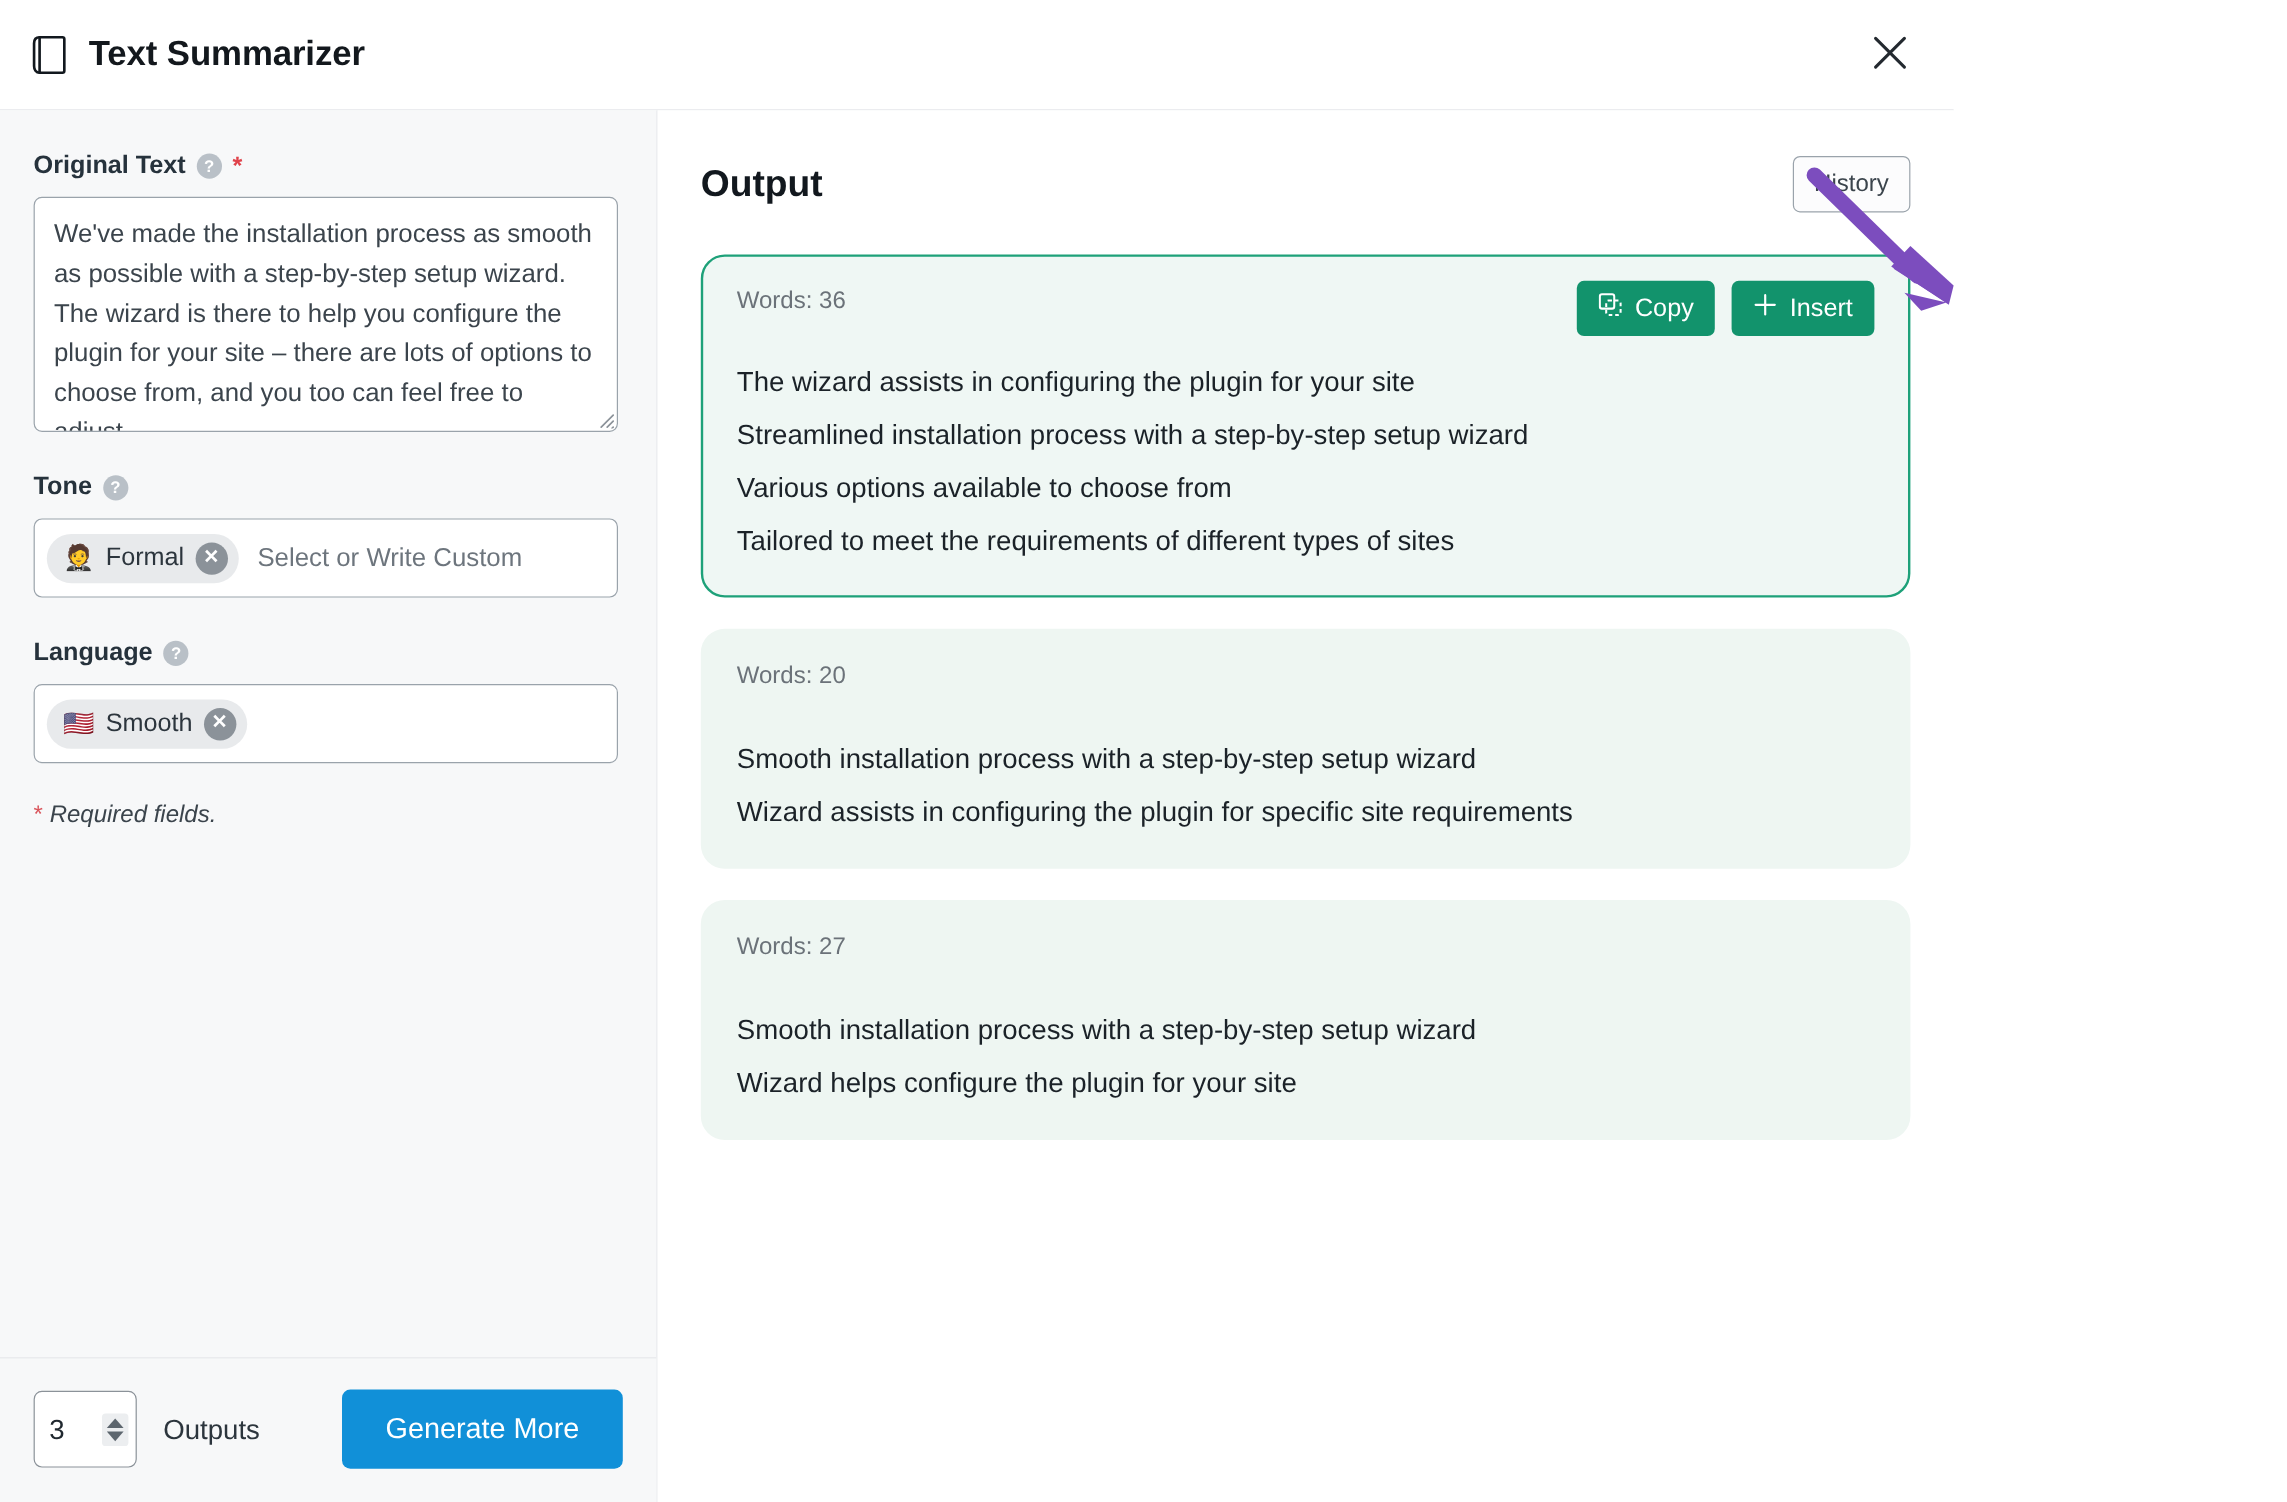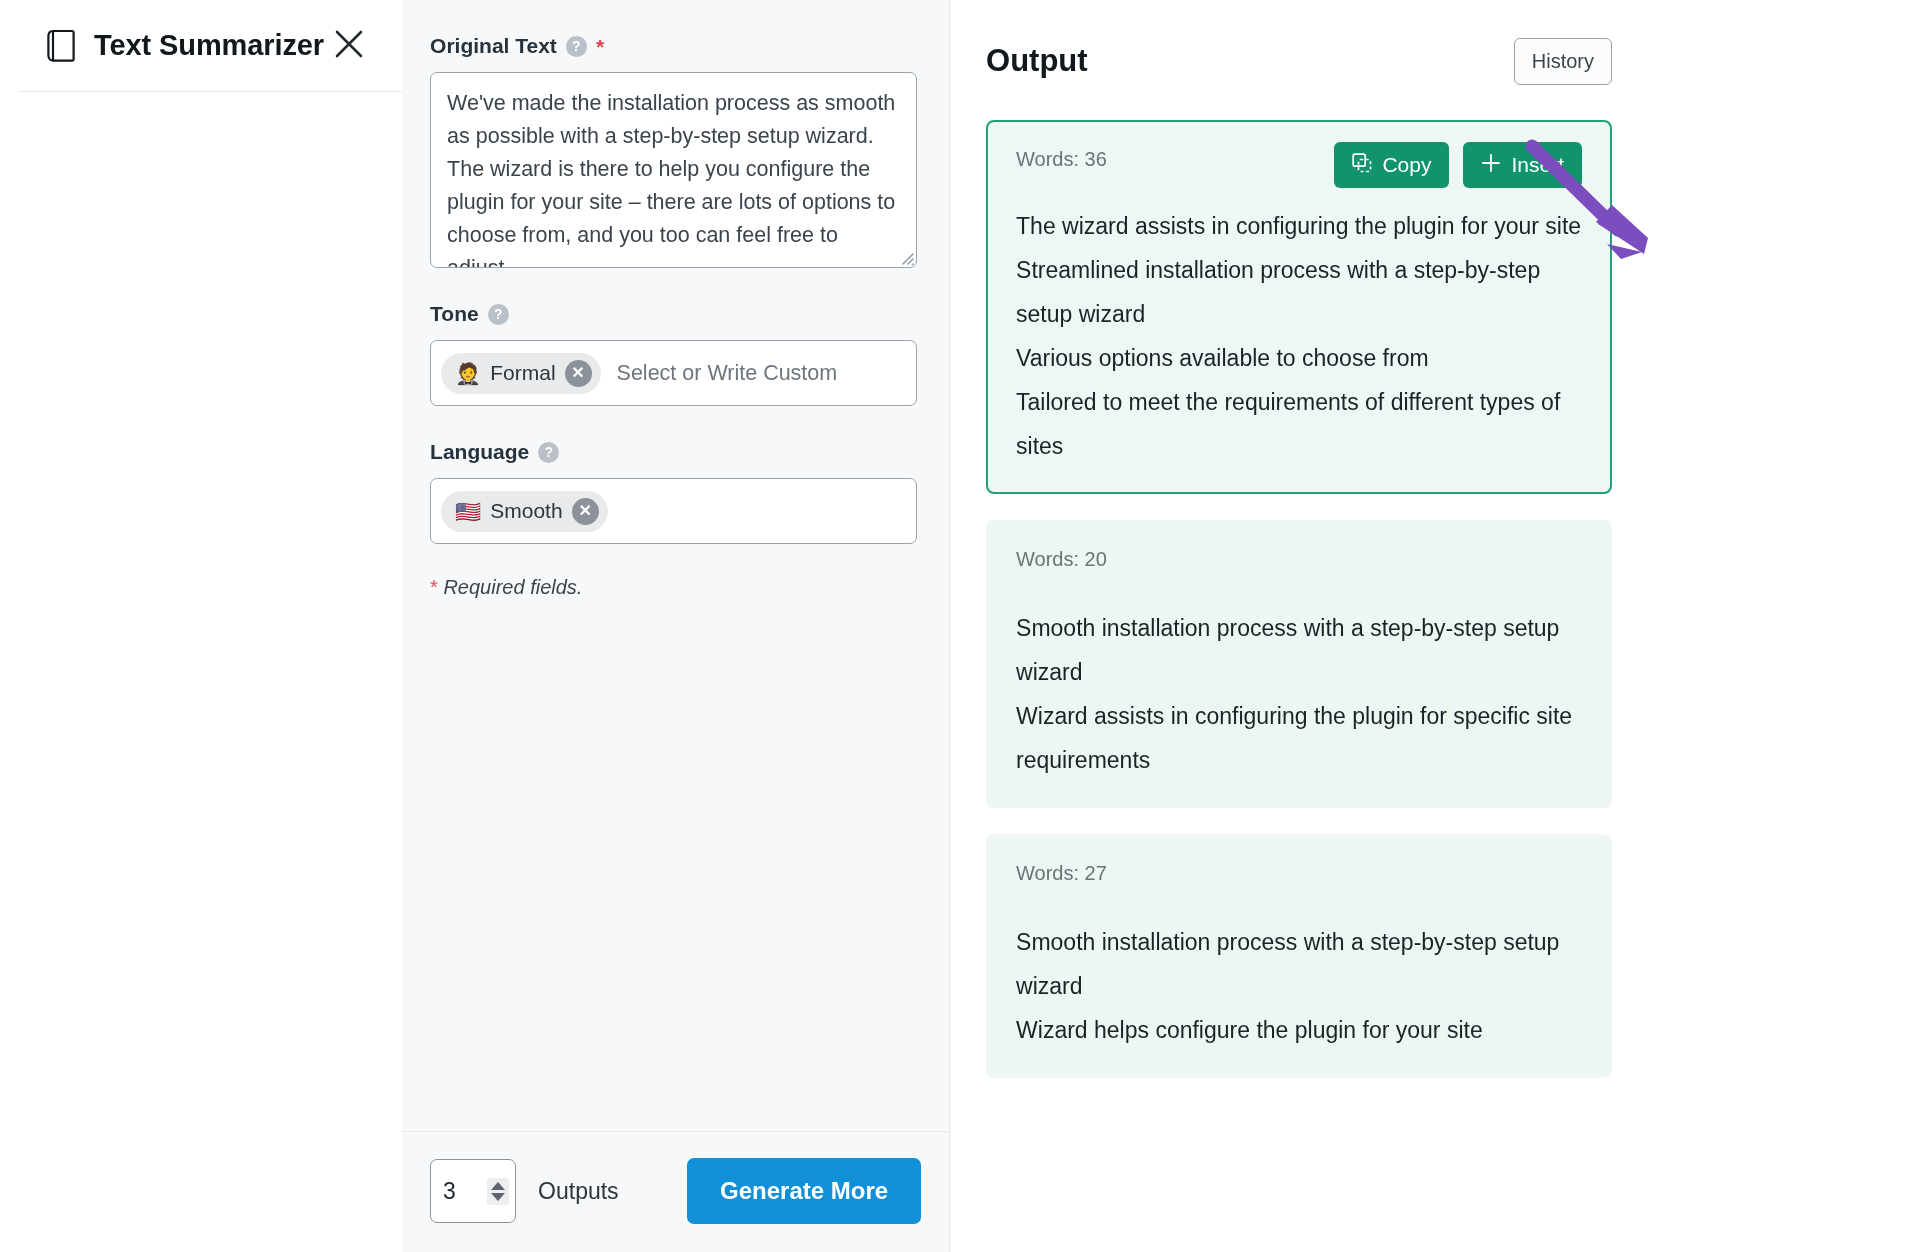--- a/index.html
+++ b/index.html
@@ -6,23 +6,22 @@
   html, body {
     margin: 0; padding: 0;
     width: 1906px; height: 1252px;
     font-family: "Liberation Sans", sans-serif;
     background: #ffffff;
     overflow: hidden;
   }
   .app {
     position: relative;
     width: 1628px; height: 1252px;
-    display: flex; flex-direction: row;
-    background: #ffffff;
-    margin-left: 20px;
+    display: flex; flex-direction: column;
+    background: #ffffff;
   }
 
   
   .header {
     height: 92px;
     flex: 0 0 92px;
     background: #ffffff;
     border-bottom: 1px solid #e6e8eb;
     display: flex;
     align-items: center;
@@ -168,21 +167,21 @@
   }
   .spin-up, .spin-down { width: 0; height: 0; border-left: 7px solid transparent; border-right: 7px solid transparent; }
   .spin-up { border-bottom: 8px solid #5d666e; }
   .spin-down { border-top: 8px solid #5d666e; }
   .outputs-label { font-size: 23px; color: #2c353d; }
   .generate-btn {
     margin-left: auto;
     background: #1190d8;
     color: #ffffff;
     border: none; border-radius: 7px;
-    font-size: 24px; font-weight: bold;
+    font-size: 24px; font-weight: normal;
     padding: 0 28px;
     height: 66px;
     min-width: 234px;
     cursor: pointer;
     font-family: "Liberation Sans", sans-serif;
   }
 
   
   .right-panel {
     flex: 1 1 auto;
@@ -206,21 +205,21 @@
     border-radius: 6px;
     font-size: 20px;
     color: #3b444c;
     padding: 11px 17px;
     cursor: pointer;
     font-family: "Liberation Sans", sans-serif;
   }
 
   .card {
     background: #eef6f2;
-    border-radius: 8px;
+    border-radius: 20px;
     padding: 22px 30px 26px 30px;
     margin-bottom: 26px;
     position: relative;
   }
   .card.highlight {
     border: 2px solid #1ea179;
     background: #eff7f4;
     padding: 20px 28px 24px 28px;
   }
   .card-top { display: flex; align-items: flex-start; min-height: 46px; }

